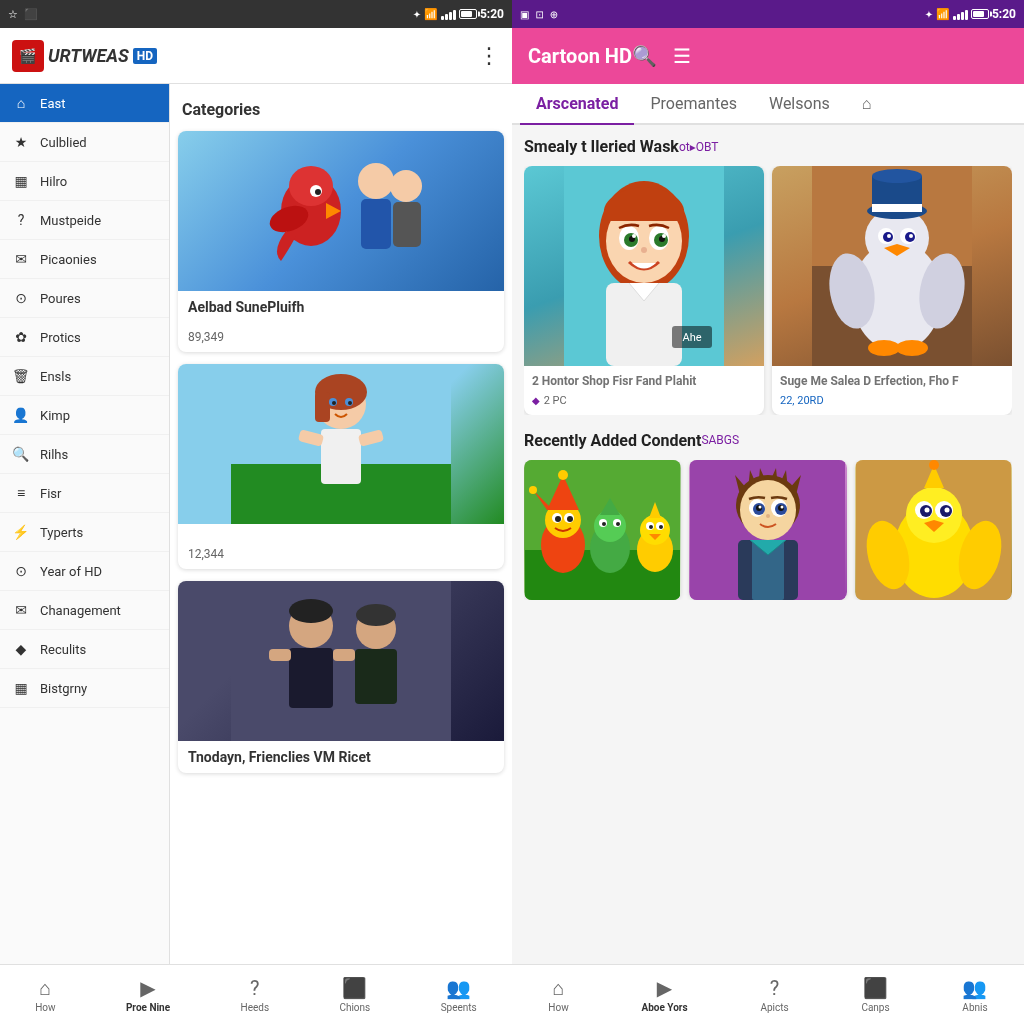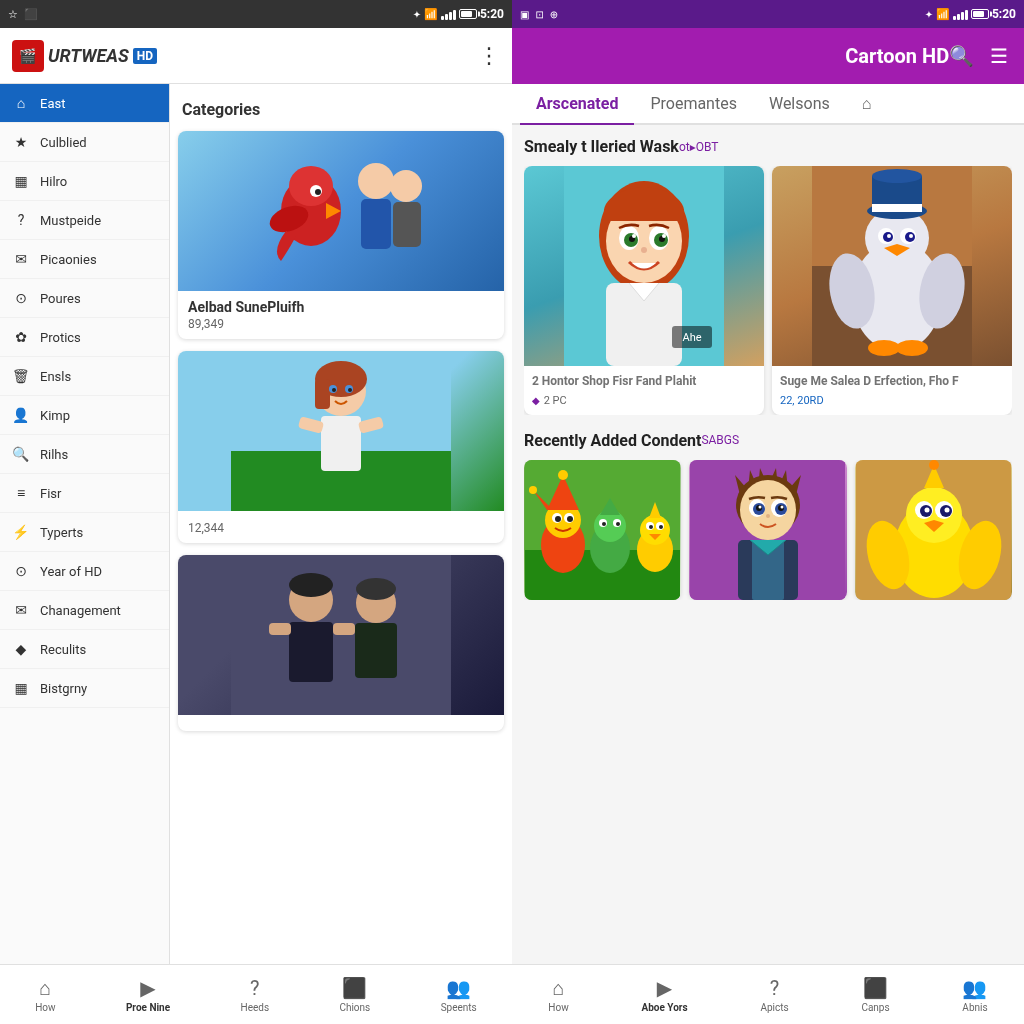--- a/index.html
+++ b/index.html
@@ -167,21 +167,21 @@
 
     .category-name {
       font-size: 14px;
       font-weight: bold;
       color: #333;
     }
 
     .category-count {
       font-size: 12px;
       color: #666;
-      margin-top: 2px;
+      margin-top: 15px;
     }
 
     
     .left-bottom-nav {
       height: 60px;
       background: #fff;
       border-top: 1px solid #e0e0e0;
       display: flex;
       align-items: center;
       justify-content: space-around;
@@ -226,25 +226,25 @@
       color: #fff;
       height: 28px;
       display: flex;
       align-items: center;
       justify-content: space-between;
       padding: 0 8px;
       font-size: 11px;
     }
 
     .right-header {
-      background: #a21caf;
+      background: #ec4899;
       height: 56px;
       display: flex;
       align-items: center;
-      justify-content: flex-end;
+      justify-content: flex-start;
       padding: 0 16px;
     }
 
     .right-header-title {
       font-size: 20px;
       font-weight: bold;
       color: #fff;
     }
 
     .right-header-icons {
@@ -621,20 +621,21 @@
 
             <rect x="38" y="68" width="22" height="12" fill="#d4a680" rx="4"></rect>
             <rect x="102" y="68" width="22" height="12" fill="#d4a680" rx="4"></rect>
 
             <circle cx="145" cy="48" r="20" fill="#d4a680"></circle>
             <ellipse cx="145" cy="34" rx="20" ry="11" fill="#333"></ellipse>
             <rect x="124" y="68" width="42" height="55" fill="#1a2a1a" rx="4"></rect>
           </svg>
         </div>
         <div class="category-info">
+          <div class="category-name">Tnodayn, Frienclies VM Ricet</div>
         </div>
       </div>
     </div>
 
   </div>
 
   <div class="left-bottom-nav">
     <div class="bottom-nav-item">
       <span class="bottom-nav-icon">⌂</span>
       <span class="bottom-nav-label">How</span>

